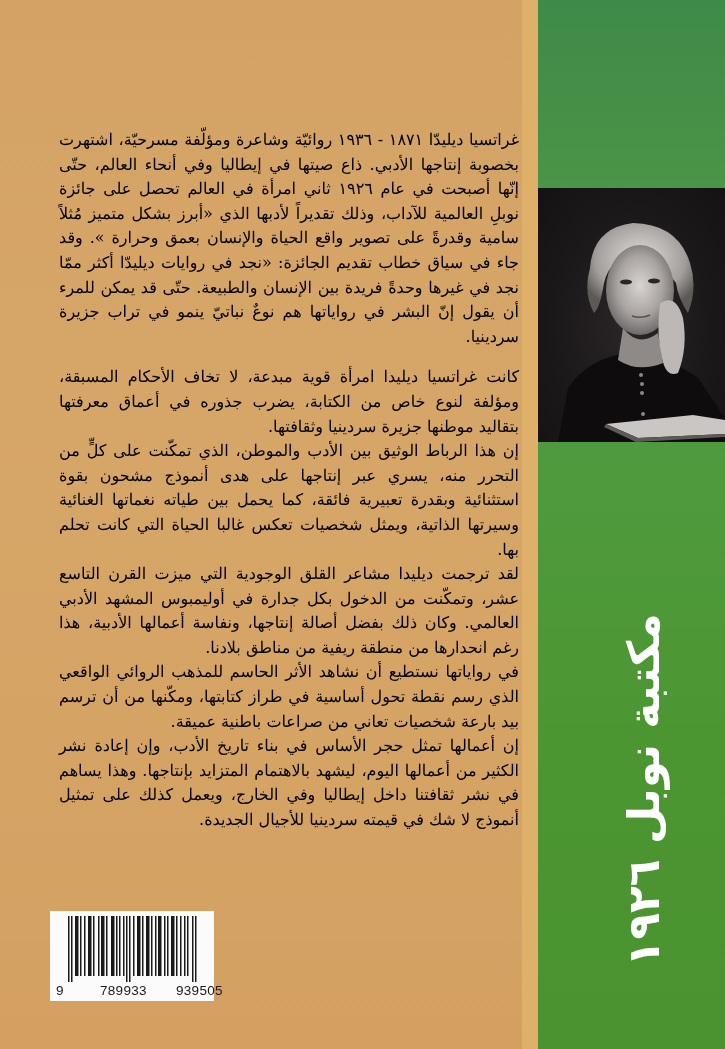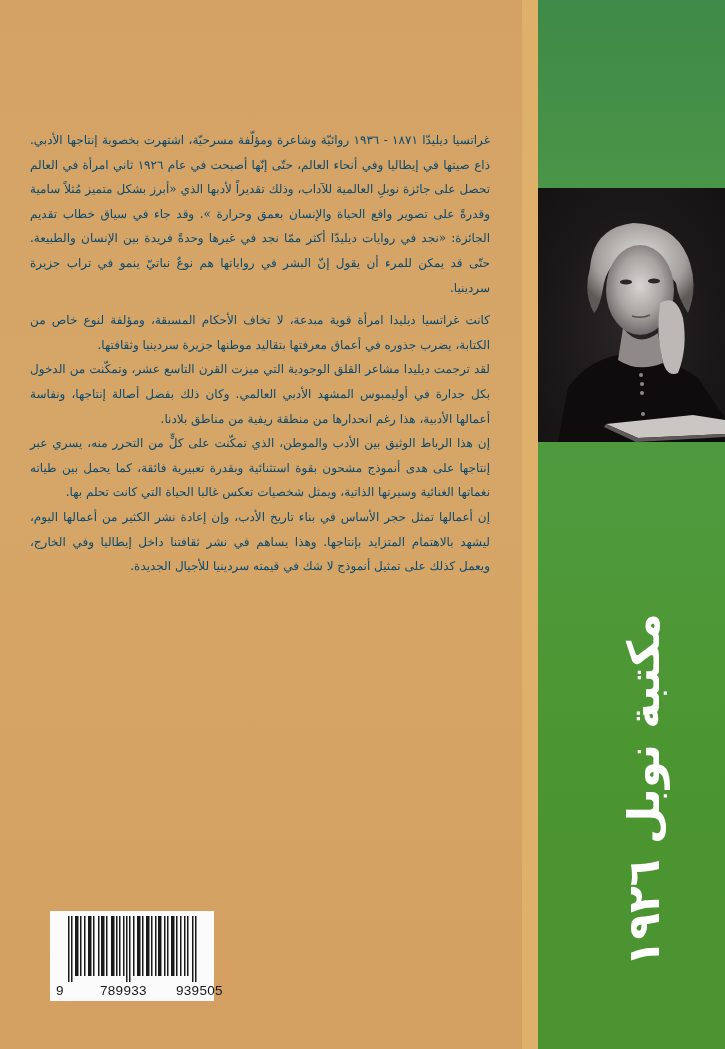--- a/index.html
+++ b/index.html
@@ -21,28 +21,28 @@
       position: absolute; left: 538px; top: 0; width: 187px; height: 1049px;
       background: linear-gradient(180deg, #3e8a48 0%, #4a9547 18%, #4f9a3d 45%, #4c9632 70%, #4a9330 100%);
     }
     .photo {
       position: absolute; left: 538px; top: 188px; width: 187px; height: 254px;
       background: radial-gradient(ellipse at 50% 55%, #2a2628 0%, #1b1819 60%, #141213 100%);
       overflow: hidden;
     }
     .photo svg { width: 100%; height: 100%; display: block; }
     .body-text {
-      position: absolute; left: 30px; top: 128px; width: 460px;
+      position: absolute; left: 59px; top: 128px; width: 460px;
       direction: rtl; text-align: justify;
-      color: #0c4a6e;
-      font-size: 12px;
+      color: #000000;
+      font-size: 16px;
       line-height: 24.6px;
     }
     .body-text p { margin: 0; }
-    .body-text p.gap { margin-top: 8px; }
+    .body-text p.gap { margin-top: 16px; }
     .barcode {
       position: absolute; left: 50px; top: 911px; width: 164px; height: 90px;
       background: #fbfbfb;
     }
     .barcode svg { position: absolute; left: 18px; top: 5px; }
     .isbn {
       position: absolute; left: 6px; bottom: 3px;
       font-family: "Liberation Sans", sans-serif;
       font-size: 13.5px; color: #1a1a1a; letter-spacing: 0.3px;
       display: flex; gap: 0;
@@ -108,22 +108,23 @@
     <circle cx="105" cy="226" r="2" fill="#8d8886"></circle>
 
     <path d="M68 236 L155 227 L187 232 L187 246 L100 250 Z" fill="#c9c6c4"></path>
     <path d="M68 236 L100 250 L187 246 L187 249 L98 254 L66 239 Z" fill="#5e5a59"></path>
   </svg>
 </div>
 
 <div class="body-text">
   <p>غراتسيا ديليدّا ١٨٧١ - ١٩٣٦ روائيّة وشاعرة ومؤلّفة مسرحيّة، اشتهرت بخصوبة إنتاجها الأدبي. ذاع صيتها في إيطاليا وفي أنحاء العالم، حتّى إنّها أصبحت في عام ١٩٢٦ ثاني امرأة في العالم تحصل على جائزة نوبلِ العالمية للآداب، وذلك تقديراً لأدبها الذي «أبرز بشكل متميز مُثلاً سامية وقدرةً على تصوير واقع الحياة والإنسان بعمق وحرارة ». وقد جاء في سياق خطاب تقديم الجائزة: «نجد في روايات ديليدّا أكثر ممّا نجد في غيرها وحدةً فريدة بين الإنسان والطبيعة. حتّى قد يمكن للمرء أن يقول إنّ البشر في رواياتها هم نوعٌ نباتيّ ينمو في تراب جزيرة سردينيا.</p>
   <p class="gap">كانت غراتسيا ديليدا امرأة قوية مبدعة، لا تخاف الأحكام المسبقة، ومؤلفة لنوع خاص من الكتابة، يضرب جذوره في أعماق معرفتها بتقاليد موطنها جزيرة سردينيا وثقافتها.</p>
+  <p>إن هذا الرباط الوثيق بين الأدب والموطن، الذي تمكّنت على كلٍّ من التحرر منه، يسري عبر إنتاجها على هدى أنموذج مشحون بقوة استثنائية وبقدرة تعبيرية فائقة، كما يحمل بين طياته نغماتها الغنائية وسيرتها الذاتية، ويمثل شخصيات تعكس غالبا الحياة التي كانت تحلم بها.</p>
   <p>لقد ترجمت ديليدا مشاعر القلق الوجودية التي ميزت القرن التاسع عشر، وتمكّنت من الدخول بكل جدارة في أوليمبوس المشهد الأدبي العالمي. وكان ذلك بفضل أصالة إنتاجها، ونفاسة أعمالها الأدبية، هذا رغم انحدارها من منطقة ريفية من مناطق بلادنا.</p>
-  <p>إن هذا الرباط الوثيق بين الأدب والموطن، الذي تمكّنت على كلٍّ من التحرر منه، يسري عبر إنتاجها على هدى أنموذج مشحون بقوة استثنائية وبقدرة تعبيرية فائقة، كما يحمل بين طياته نغماتها الغنائية وسيرتها الذاتية، ويمثل شخصيات تعكس غالبا الحياة التي كانت تحلم بها.</p>
+  <p>في رواياتها نستطيع أن نشاهد الأثر الحاسم للمذهب الروائي الواقعي الذي رسم نقطة تحول أساسية في طراز كتابتها، ومكّنها من أن ترسم بيد بارعة شخصيات تعاني من صراعات باطنية عميقة.</p>
   <p>إن أعمالها تمثل حجر الأساس في بناء تاريخ الأدب، وإن إعادة نشر الكثير من أعمالها اليوم، ليشهد بالاهتمام المتزايد بإنتاجها. وهذا يساهم في نشر ثقافتنا داخل إيطاليا وفي الخارج، ويعمل كذلك على تمثيل أنموذج لا شك في قيمته سردينيا للأجيال الجديدة.</p>
 </div>
 
 <div class="barcode">
   <svg width="132" height="66" viewBox="0 0 132 66">
     <g fill="#1a1a1a">
       <rect x="0" y="0" width="1.5" height="66"></rect>
       <rect x="3" y="0" width="1.5" height="66"></rect>
       <rect x="7" y="0" width="3.5" height="60"></rect>
       <rect x="12" y="0" width="1.5" height="60"></rect>

